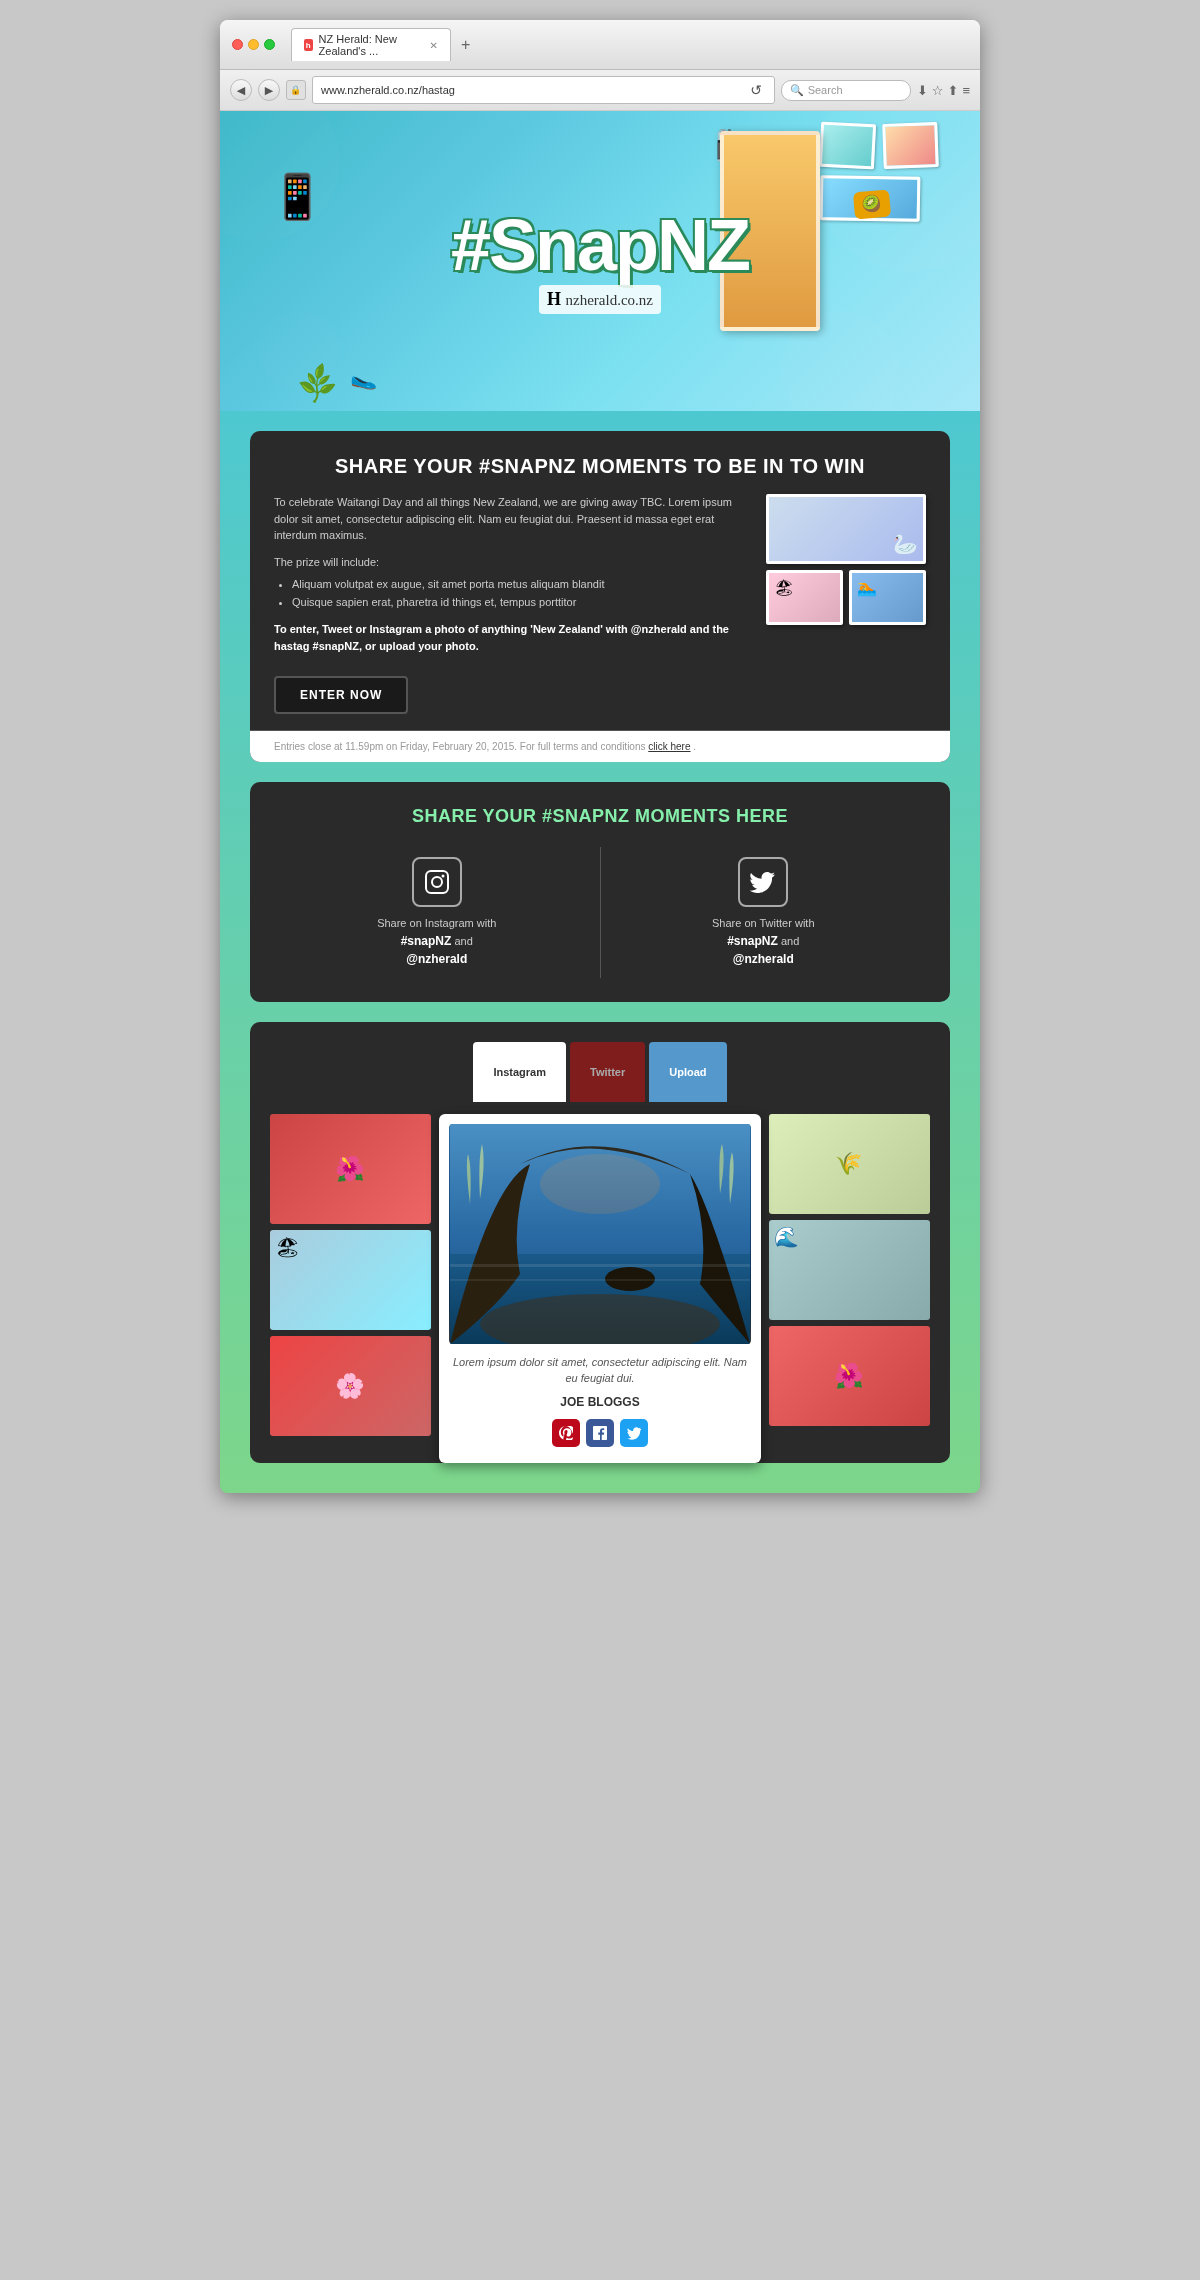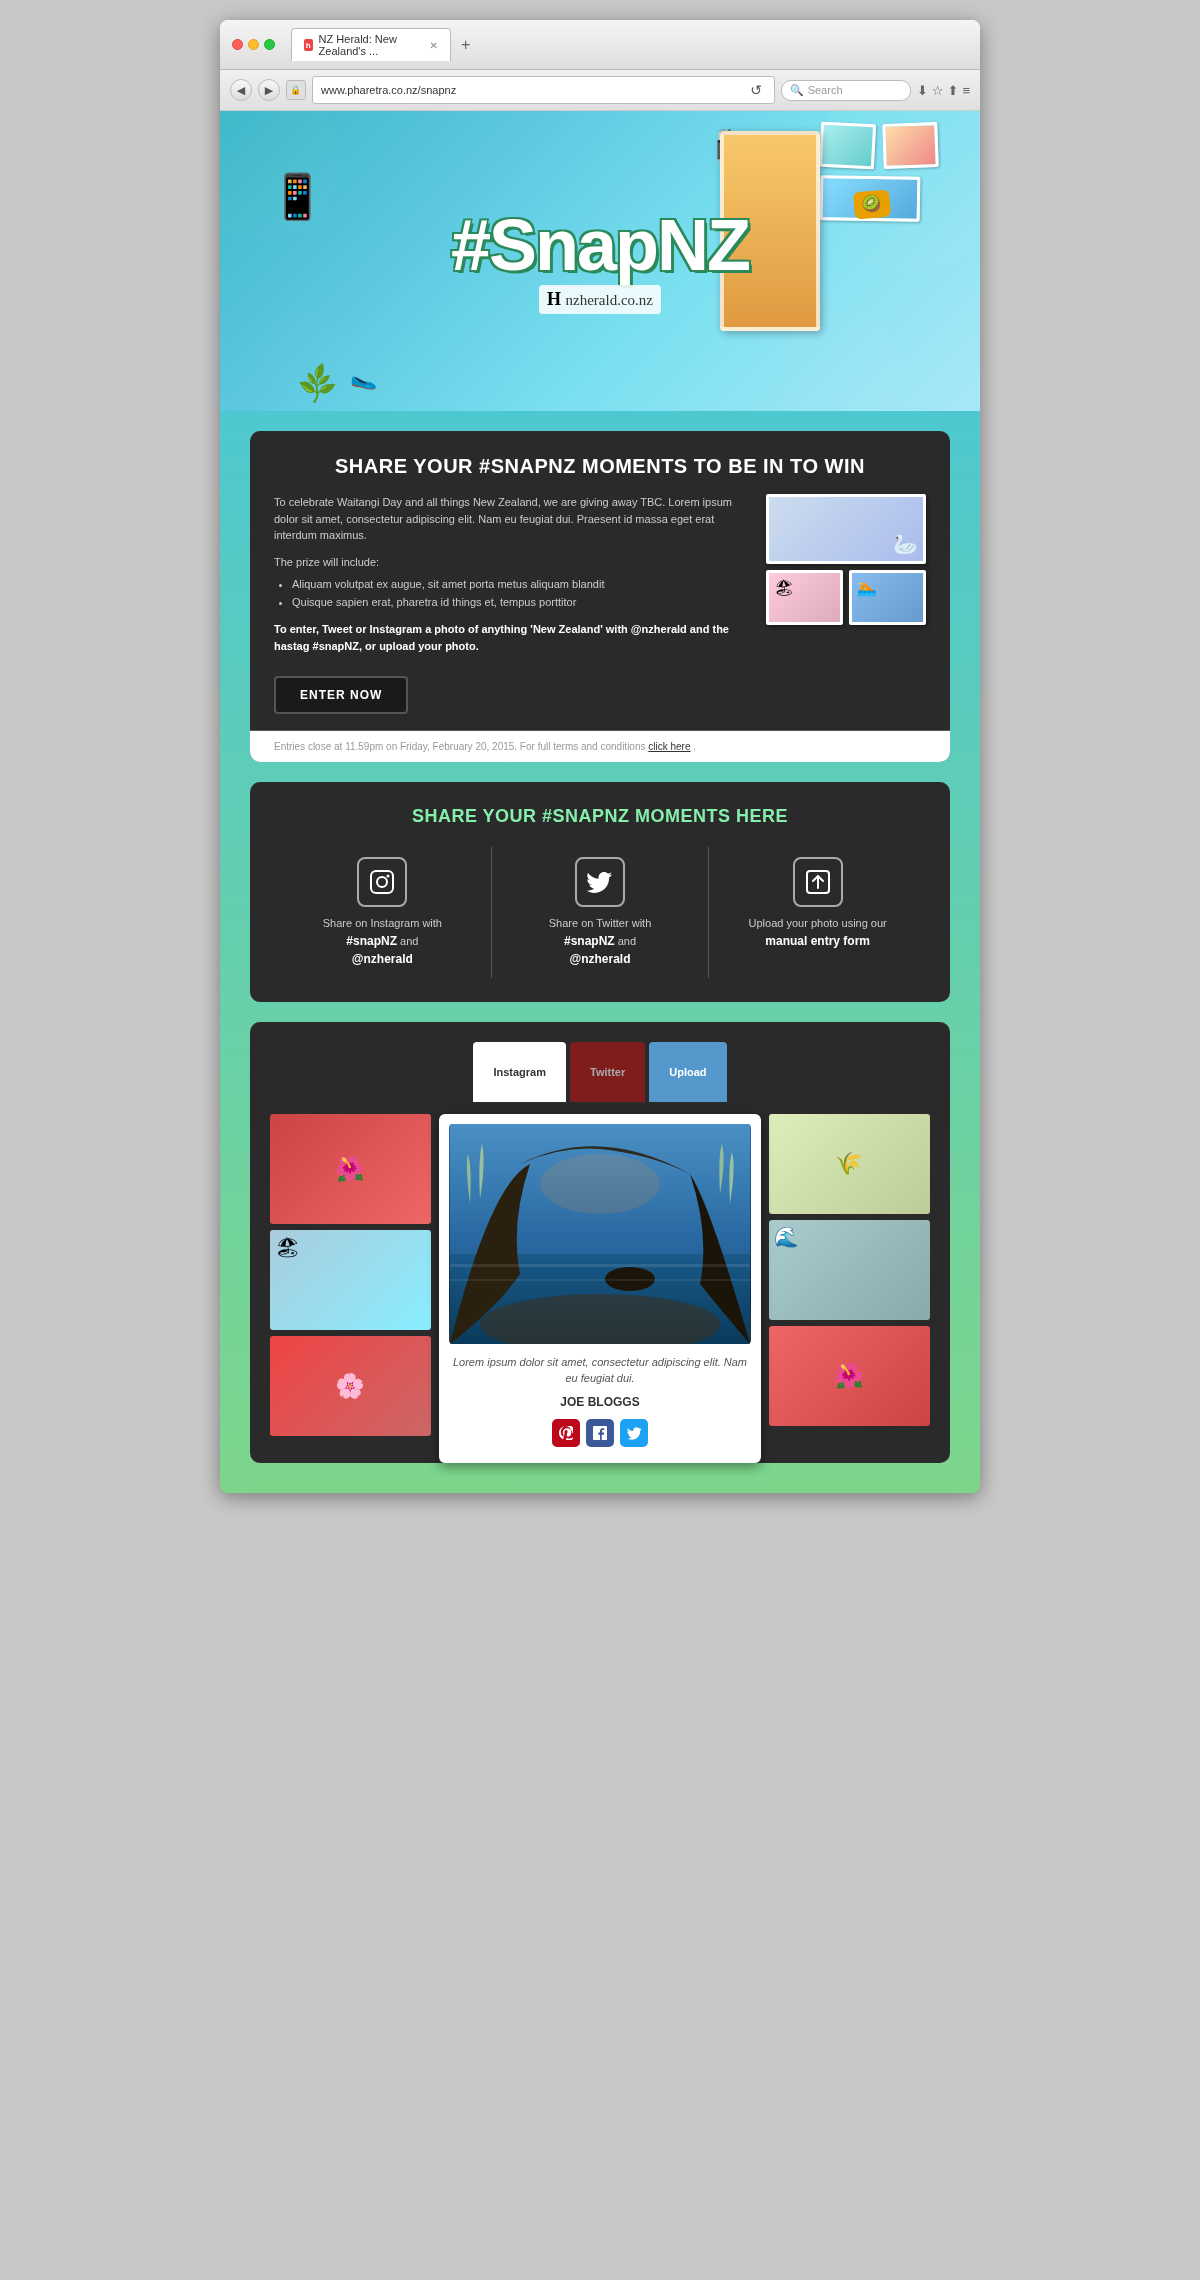--- a/index.html
+++ b/index.html
@@ -607,21 +607,21 @@
       </div>
       <span class="tab-new">+</span>
     </div>
   </div>
 
   <div class="browser-toolbar">
     <div class="nav-btn">◀</div>
     <div class="nav-btn">▶</div>
     <div class="security-icon">🔒</div>
     <div class="address-bar">
-      <span class="address-text">www.pharetra.co.nz/snapnz</span>
+      <span class="address-text">www.nzherald.co.nz/hastag</span>
       <span class="refresh-btn">↺</span>
     </div>
     <div class="search-bar">
       <span>🔍</span>
       <span>Search</span>
     </div>
     <div class="toolbar-icons">
       <span class="toolbar-icon">⬇</span>
       <span class="toolbar-icon">☆</span>
       <span class="toolbar-icon">⬆</span>
@@ -737,32 +737,20 @@
                 <path d="M26 6.5c-.9.4-1.9.7-3 .8 1.1-.6 1.9-1.7 2.3-2.9-1 .6-2.1 1-3.3 1.2C21 4.5 19.6 4 18 4c-3.1 0-5.5 2.5-5.5 5.5 0 .4 0 .8.1 1.2C8.1 10.5 4.5 8.3 2 5c-.4.7-.7 1.6-.7 2.5 0 1.9.9 3.5 2.4 4.5-.9 0-1.7-.3-2.4-.7v.1c0 2.6 1.9 4.8 4.3 5.3-.5.1-.9.2-1.4.2-.3 0-.7 0-1-.1.7 2.1 2.6 3.6 4.9 3.7-1.8 1.4-4 2.2-6.4 2.2-.4 0-.8 0-1.2-.1 2.3 1.5 5 2.3 7.9 2.3 9.5 0 14.7-7.9 14.7-14.7v-.7c1-.7 1.9-1.6 2.6-2.6z"></path>
               </svg>
             </div>
             <div class="share-text">
               <span>Share on Twitter with</span><br>
               <strong>#snapNZ</strong> <span>and</span><br>
               <strong>@nzherald</strong>
             </div>
           </div>
 
-          <div class="share-option">
-            <div class="share-icon">
-              <svg width="28" height="28" viewBox="0 0 28 28" fill="none">
-                <rect x="3" y="3" width="22" height="22" rx="3" stroke="white" stroke-width="2"></rect>
-                <path d="M14 8v12M9 13l5-5 5 5" stroke="white" stroke-width="2" stroke-linecap="round"></path>
-              </svg>
-            </div>
-            <div class="share-text">
-              <span>Upload your photo using our</span><br>
-              <strong>manual entry form</strong>
-            </div>
-          </div>
 
         </div>
       </div>
 
       <div class="recent-section">
 
         <div class="entries-tabs">
           <div class="entry-tab active-tab">Instagram</div>
           <div class="entry-tab inactive-tab">Twitter</div>
           <div class="entry-tab blue-tab">Upload</div>

